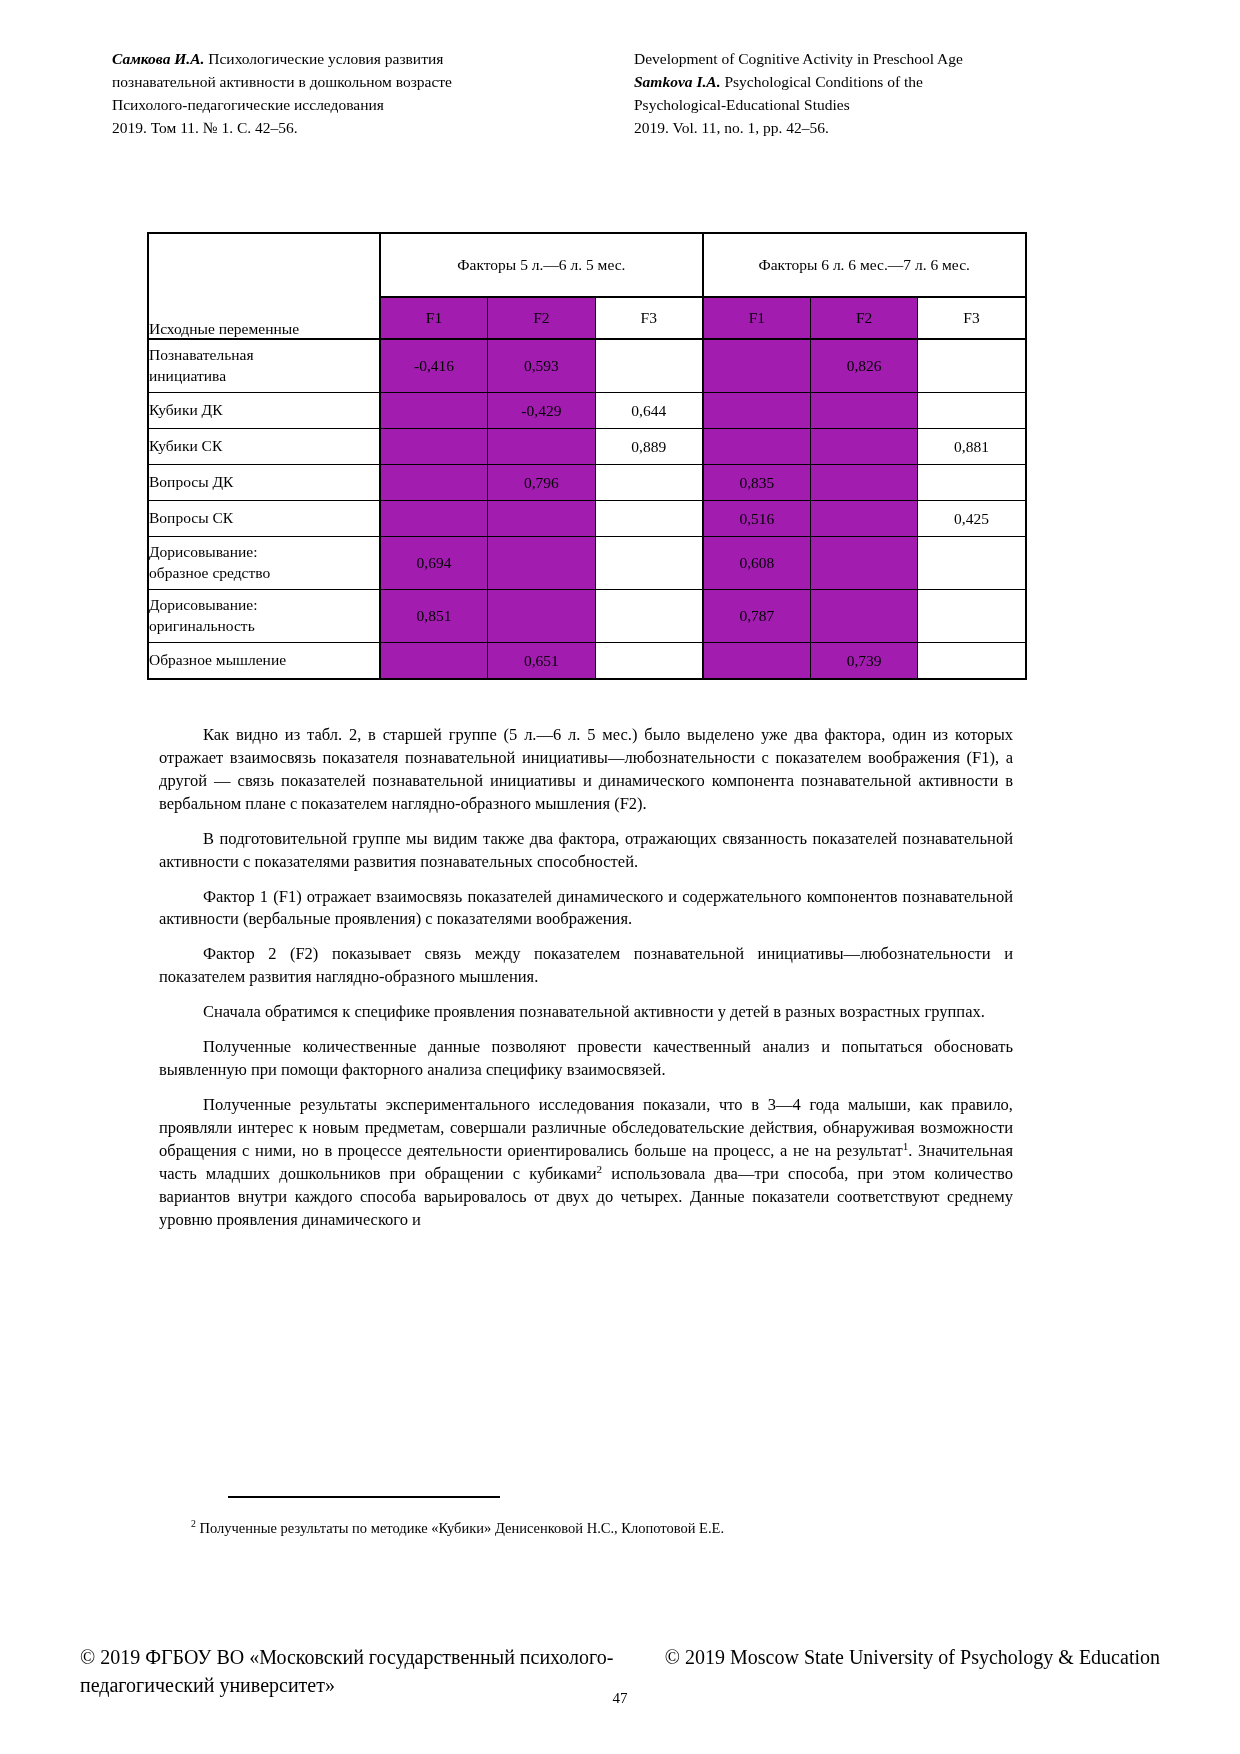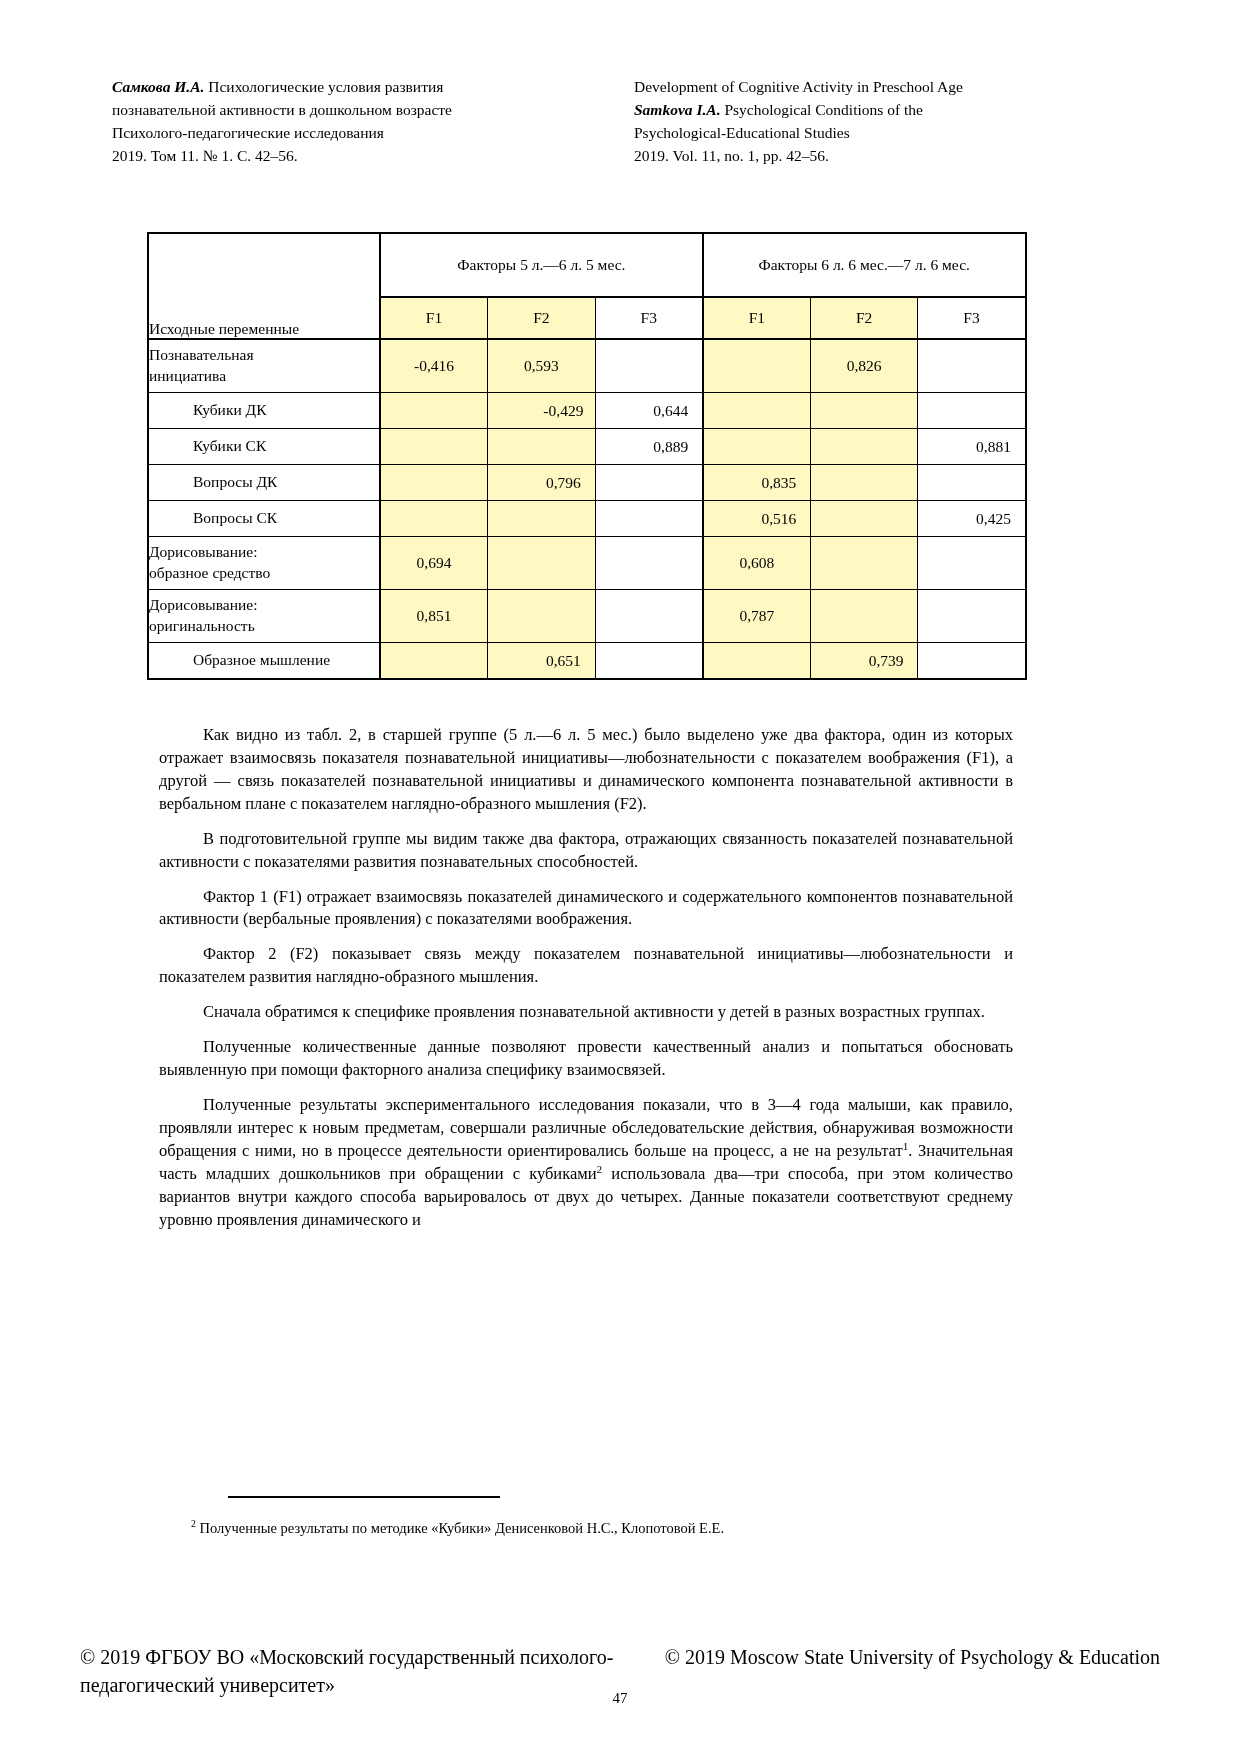--- a/index.html
+++ b/index.html
@@ -19,21 +19,21 @@
   .page {
     position: absolute;
     left: 0; top: 0;
     width: 1240px;
     height: 1754px;
   }
 
   
   .runhead {
     position: absolute;
-    top: 76px;
+    top: 48px;
     left: 112px;
     width: 1020px;
     display: flex;
     gap: 16px;
   }
   .runhead-col {
     width: 500px;
     font-size: 15.5px;
     line-height: 1.48;
   }
@@ -98,24 +98,24 @@
     vertical-align: middle;
     border-right: 2px solid #000 !important;
   }
   td.val {
     text-align: center;
     vertical-align: middle;
     font-size: 15.5px;
   }
   td.val.grpstart { border-left: 2px solid #000 !important; }
 
-  .shade { background: #fef9c3; }
+  .shade { background: #a21caf; }
 
   tr.r-tall td { height: 52px; }
-  tr.r-short td { height: 35px; padding-left: 44px; }
+  tr.r-short td { height: 35px; }
 
   
   .body-text {
     position: absolute;
     top: 712px;
     left: 147px;
     width: 878px;
     font-size: 16.5px;
     line-height: 1.39;
     text-align: justify;

